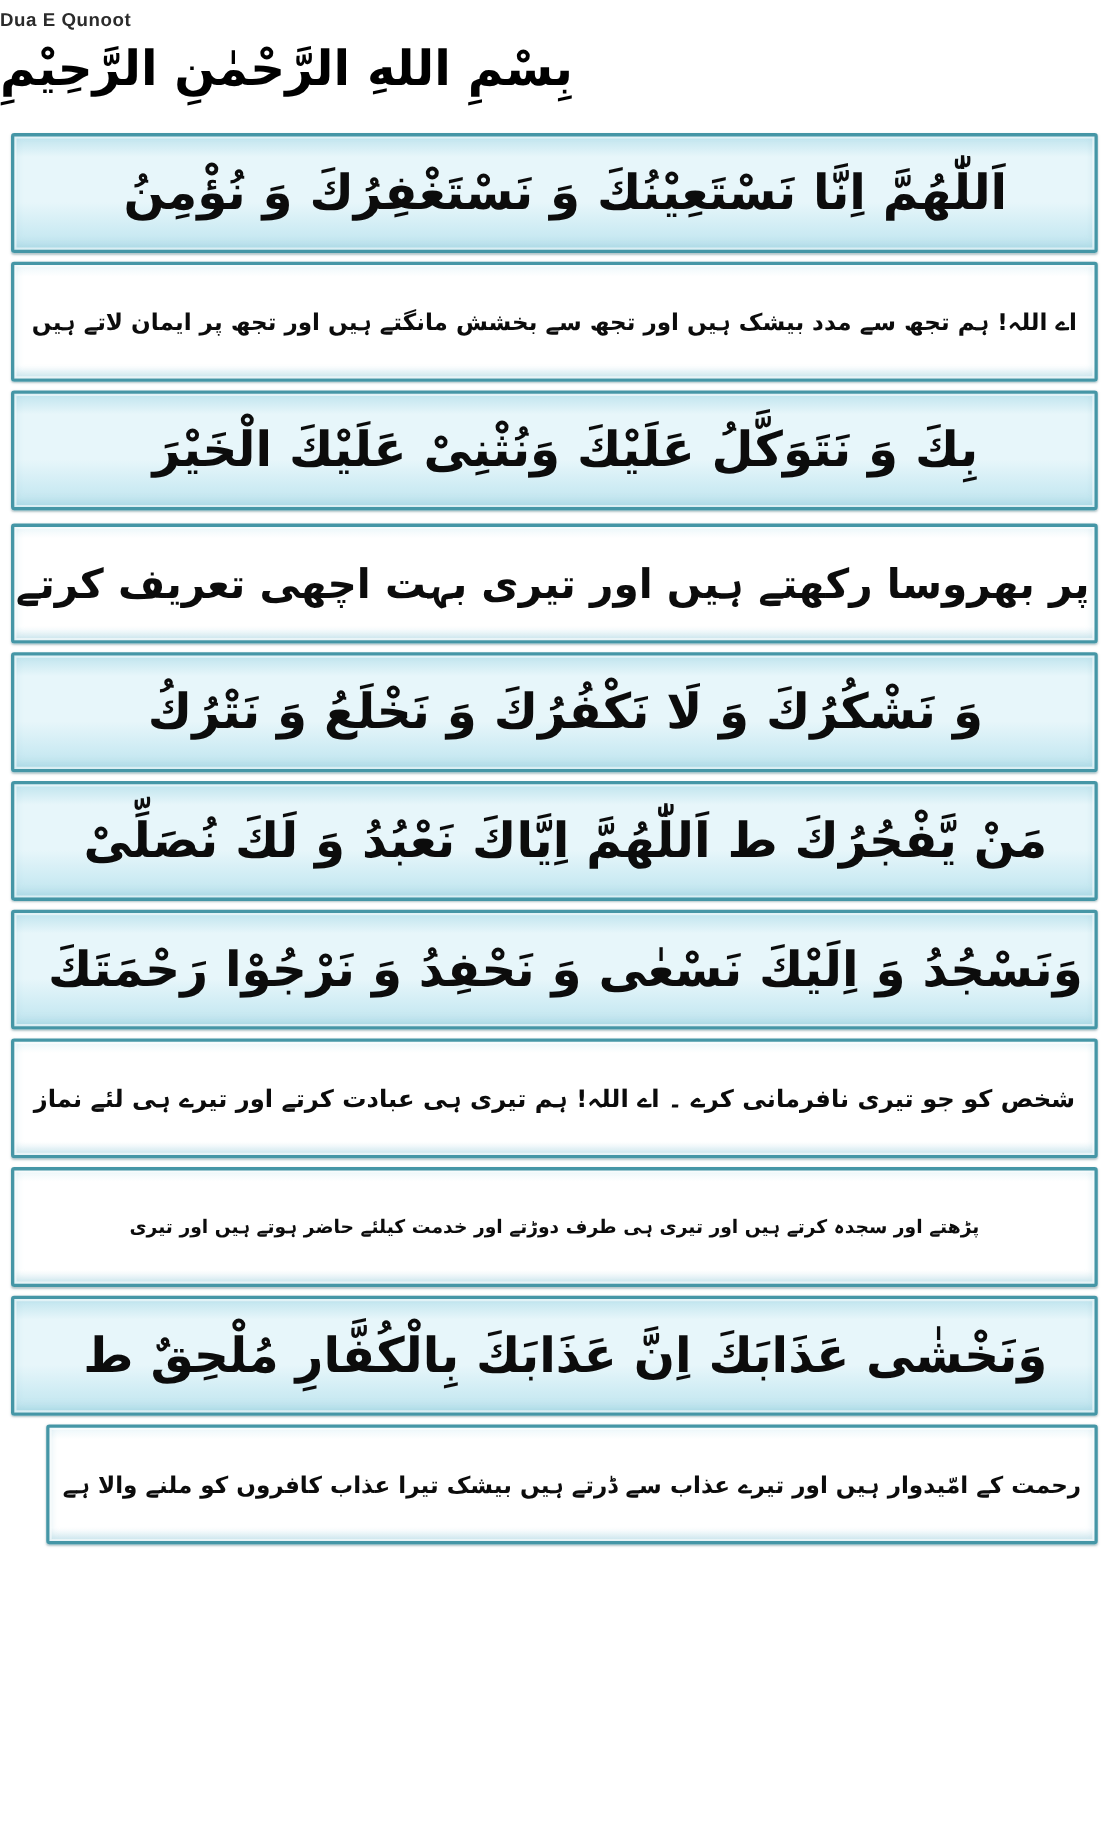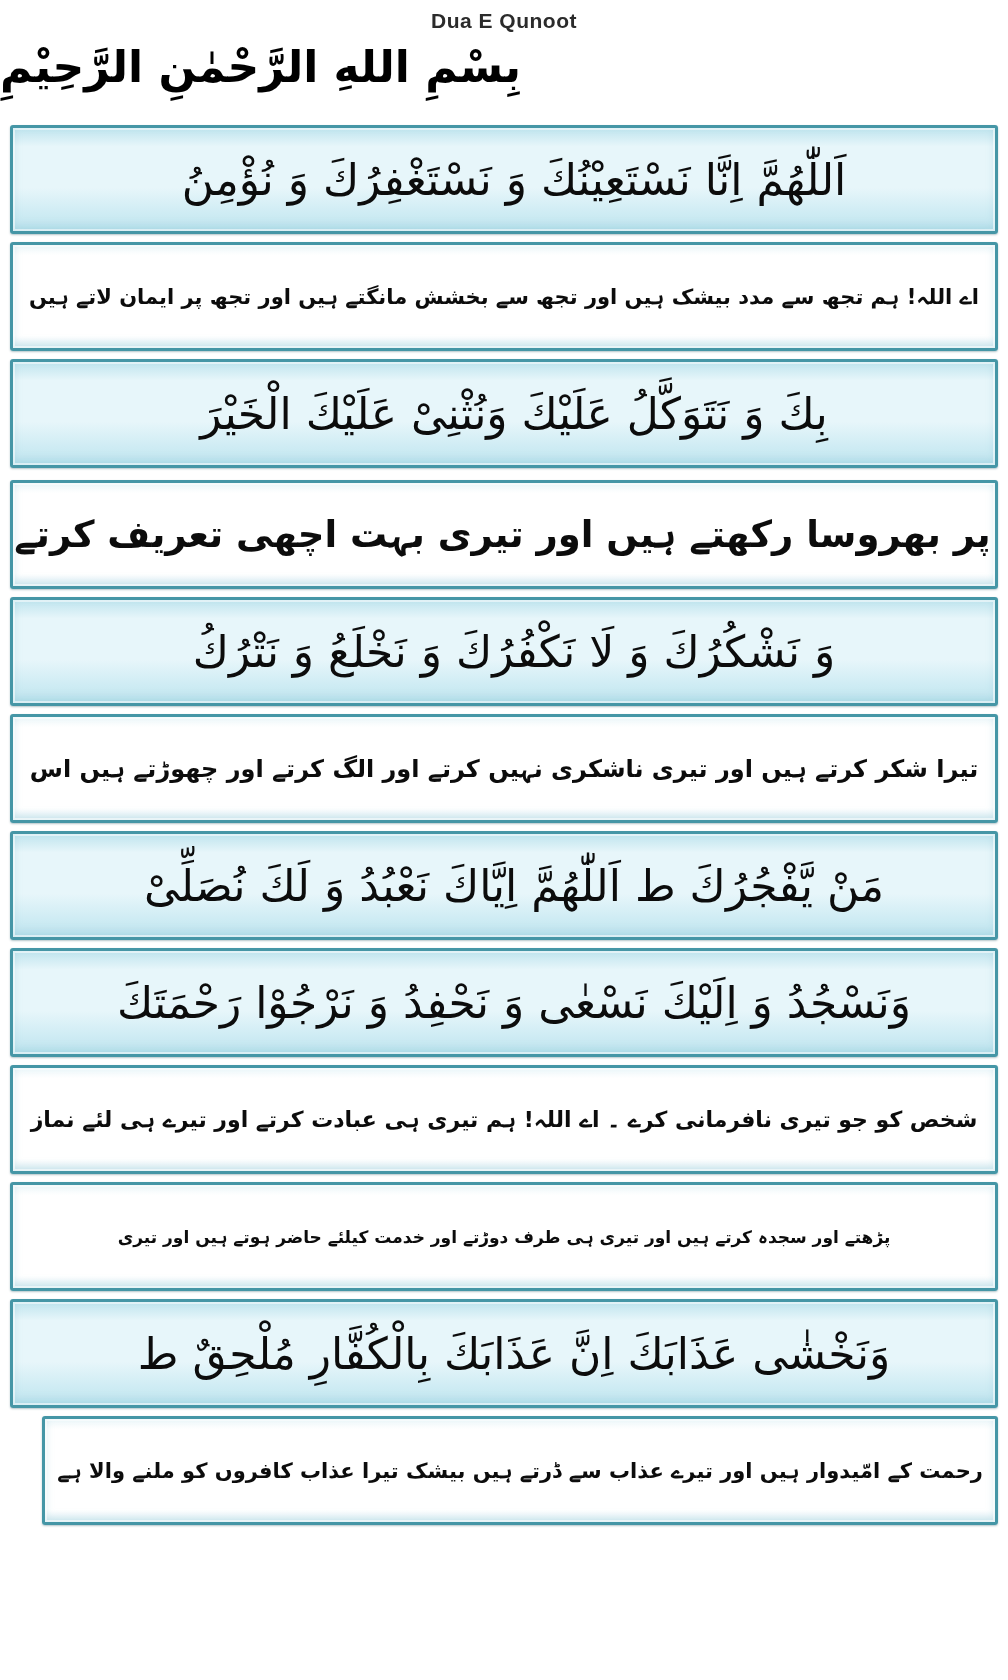--- a/index.html
+++ b/index.html
@@ -12,23 +12,22 @@
     height: 1680px;
     overflow: hidden;
     font-family: "DejaVu Sans", sans-serif;
   }
   .page {
     width: 100%;
     height: 100%;
     box-sizing: border-box;
   }
   .title {
-    text-align: center;
     font-family: "Liberation Sans", sans-serif;
-    font-size: 21px;
+    font-size: 17px;
     font-weight: 600;
     letter-spacing: 0.5px;
     color: var(--title-gray, #2b2b2b);
     padding-top: 9px;
   }
   .bismillah {
     text-align: left;
     direction: rtl;
     font-size: 44px;
     font-weight: bold;
@@ -60,21 +59,21 @@
     padding: 0 8px;
   }
   .row.arabic {
     background: linear-gradient(180deg,
       var(--arabic-bg-edge, #bfe4ee) 0%,
       var(--arabic-bg-light, #e7f6fa) 18%,
       var(--arabic-bg-light, #e7f6fa) 58%,
       #cfecf4 82%,
       var(--arabic-bg-edge, #bfe4ee) 100%);
     font-size: 44px;
-    font-weight: normal;
+    font-weight: bold;
     color: var(--text-black, #0c0c0c);
     padding-left: 28px;
   }
   .row.urdu {
     background: linear-gradient(180deg,
       #edf7fa 0%,
       var(--urdu-bg, #ffffff) 10%,
       var(--urdu-bg, #ffffff) 88%,
       #e9f4f8 100%);
     font-size: 30px;
@@ -96,21 +95,20 @@
     <div class="row arabic fit" lang="ar">اَللّٰهُمَّ اِنَّا نَسْتَعِيْنُكَ وَ نَسْتَغْفِرُكَ وَ نُؤْمِنُ</div>
 
     <div class="row urdu fit" lang="ur" style="font-size: 21px;">اے اللہ! ہم تجھ سے مدد بیشک ہیں اور تجھ سے بخشش مانگتے ہیں اور تجھ پر ایمان لاتے ہیں</div>
 
     <div class="row arabic fit" lang="ar">بِكَ وَ نَتَوَكَّلُ عَلَيْكَ وَنُثْنِىْ عَلَيْكَ الْخَيْرَ</div>
 
     <div class="row urdu fit" lang="ur" style="font-size: 37px; margin-top: 12px;">اور تجھ پر بھروسا رکھتے ہیں اور تیری بہت اچھی تعریف کرتے ہیں اور</div>
 
     <div class="row arabic fit" lang="ar">وَ نَشْكُرُكَ وَ لَا نَكْفُرُكَ وَ نَخْلَعُ وَ نَتْرُكُ</div>
 
-    <div class="row urdu fit" lang="ur" style="font-size: 24px;">تیرا شکر کرتے ہیں اور تیری ناشکری نہیں کرتے اور الگ کرتے اور چھوڑتے ہیں اس</div>
 
     <div class="row arabic fit" lang="ar">مَنْ يَّفْجُرُكَ ط اَللّٰهُمَّ اِيَّاكَ نَعْبُدُ وَ لَكَ نُصَلِّىْ</div>
 
     <div class="row arabic fit" lang="ar">وَنَسْجُدُ وَ اِلَيْكَ نَسْعٰى وَ نَحْفِدُ وَ نَرْجُوْا رَحْمَتَكَ</div>
 
     <div class="row urdu fit" lang="ur" style="font-size: 22px;">شخص کو جو تیری نافرمانی کرے ۔ اے اللہ! ہم تیری ہی عبادت کرتے اور تیرے ہی لئے نماز</div>
 
     <div class="row urdu fit" lang="ur" style="font-size: 17px;">پڑھتے اور سجدہ کرتے ہیں اور تیری ہی طرف دوڑتے اور خدمت کیلئے حاضر ہوتے ہیں اور تیری</div>
 
     <div class="row arabic fit" lang="ar">وَنَخْشٰى عَذَابَكَ اِنَّ عَذَابَكَ بِالْكُفَّارِ مُلْحِقٌ ط</div>

